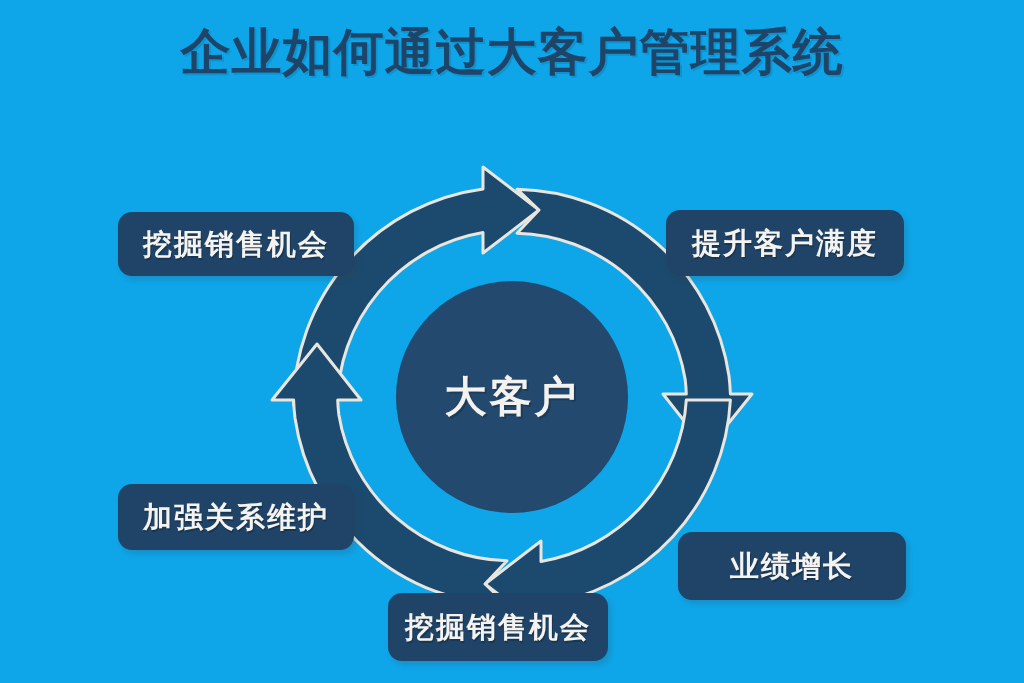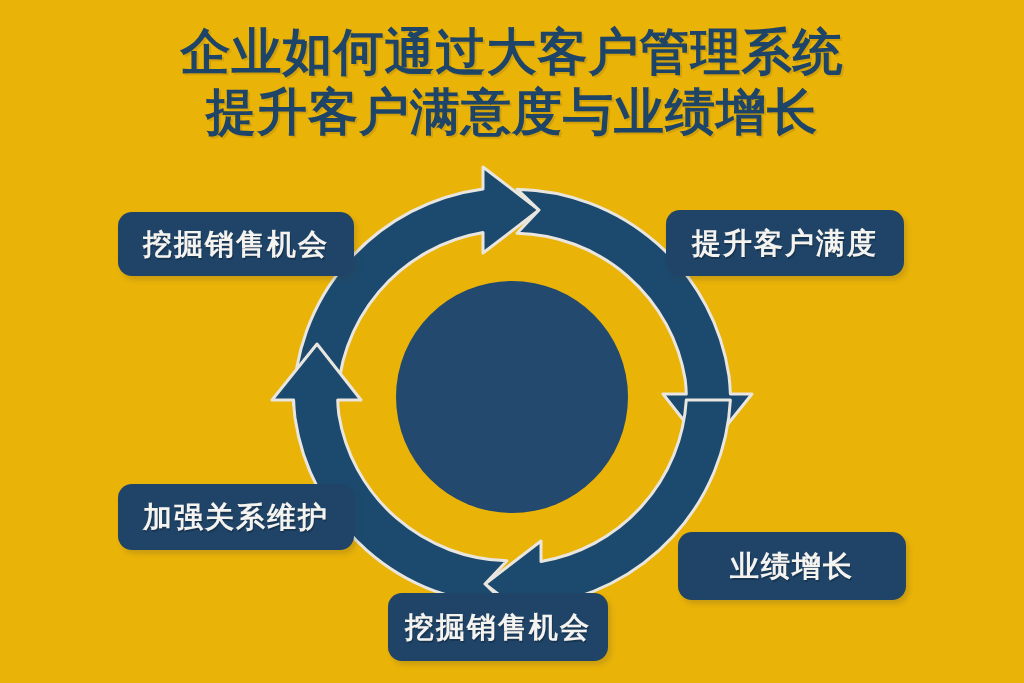--- a/index.html
+++ b/index.html
@@ -12,21 +12,21 @@
     background: #f0eeea;
     font-family: "Liberation Sans", "DejaVu Sans", sans-serif;
     overflow: hidden;
     position: relative;
   }
 
   #infographic {
     position: relative;
     width: 1024px;
     height: 683px;
-    background: #eab308;
+    background: #0ea5e9;
   }
 
   
   .title-block {
     position: absolute;
     top: 22px;
     left: 0;
     width: 1024px;
     text-align: center;
     z-index: 5;
@@ -111,21 +111,20 @@
   .pill-br { left: 678px; top: 484px; width: 228px; height: 68px; margin-top: 48px; }
   .pill-bc { left: 388px; top: 593px; width: 220px; height: 68px; }
 </style>
 </head>
 <body>
 
 <div id="infographic">
 
   <div class="title-block">
     <span class="title-line">企业如何通过大客户管理系统</span>
-    <span class="title-line">提升客户满意度与业绩增长</span>
   </div>
 
   <div class="cycle-stage">
     <svg class="cycle-svg" viewBox="0 0 470 470" xmlns="http://www.w3.org/2000/svg">
       <g fill="#1c4a6e" stroke="#e9e6e0" stroke-width="3" stroke-linejoin="round">
 
         <path d="M 16.5 243
                  A 218.5 218.5 0 0 1 206 26.9
                  L 206 5
                  L 262 48
@@ -165,20 +164,21 @@
                  L 60.7 238
                  A 174.5 174.5 0 0 0 61.8 252.4
                  A 174.5 174.5 0 0 0 230 398.8
                  L 208 422
                  Z"></path>
       </g>
     </svg>
   </div>
 
   <div class="hub">
+    <span class="hub-line">大客户</span>
   </div>
 
   <div class="pill pill-tl">
     <span class="pill-label">挖掘销售机会</span>
   </div>
 
   <div class="pill pill-tr">
     <span class="pill-label">提升客户满度</span>
   </div>
 

